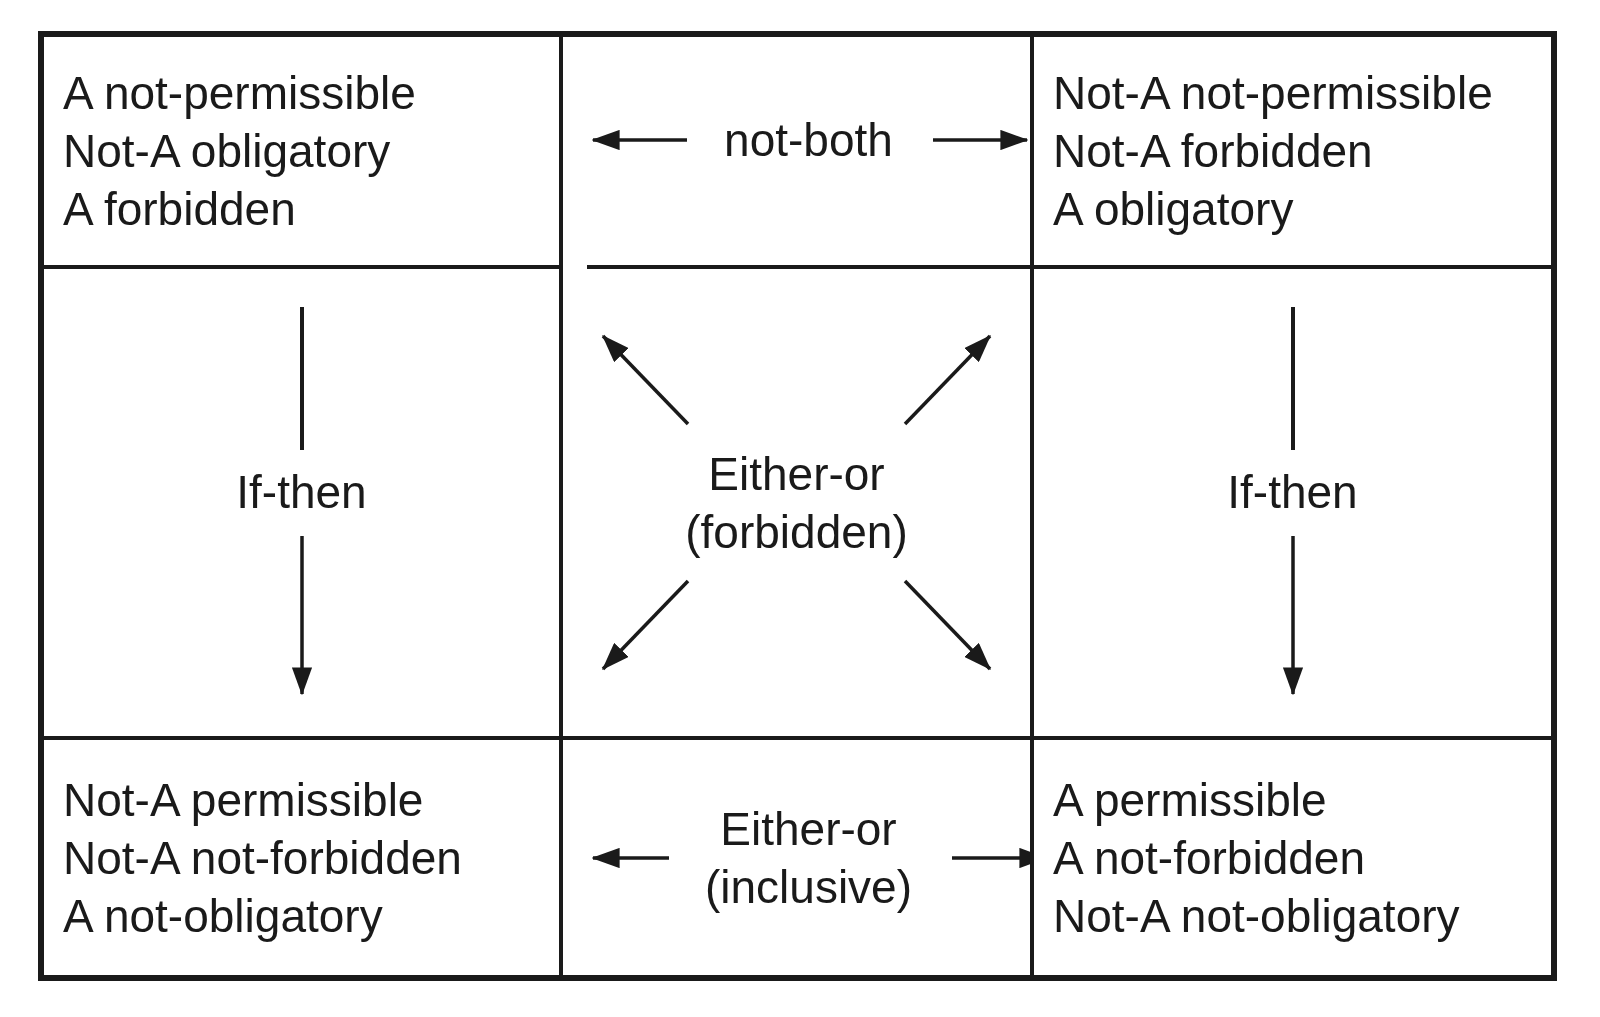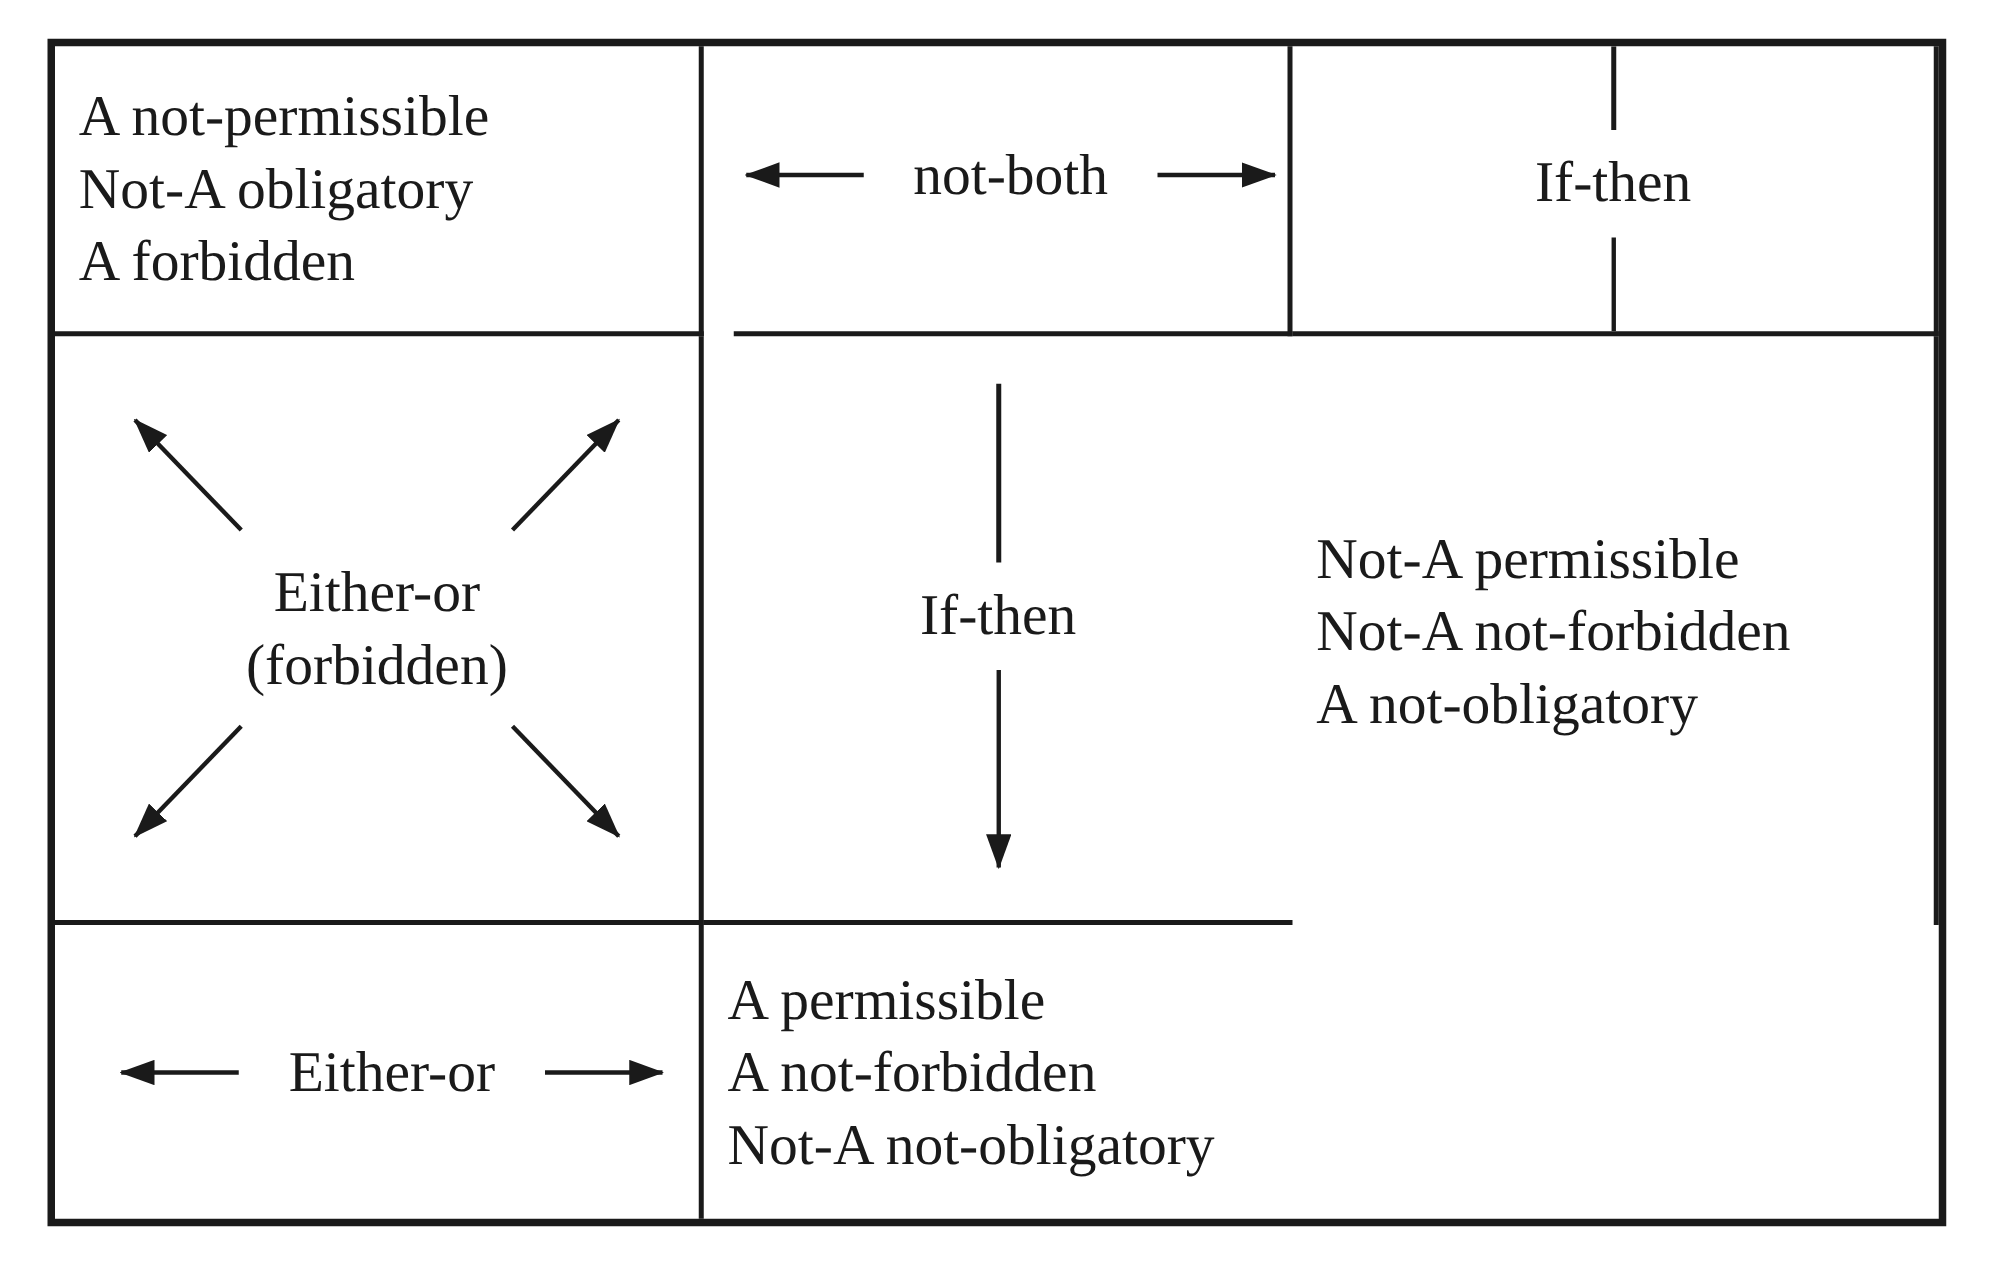--- a/index.html
+++ b/index.html
@@ -5,21 +5,21 @@
   html, body {
     margin: 0;
     padding: 0;
     background: #ffffff;
   }
   .stage {
     position: relative;
     width: 1600px;
     height: 1017px;
     background: #ffffff;
-    font-family: Liberation Serif, serif;
+    font-family: Liberation Sans, sans-serif;
     color: #1a1a1a;
   }
   .frame {
     position: absolute;
     left: 38px;
     top: 31px;
     width: 1519px;
     height: 950px;
     box-sizing: border-box;
     border: 6px solid #1a1a1a;
@@ -122,20 +122,25 @@
     <div class="cell h-rel lift bR bB">
       <svg width="104" height="24">
         <line x1="100" y1="12" x2="6" y2="12" stroke="#1a1a1a" stroke-width="3.5" marker-end="url(#ah)"></line>
       </svg>
       <span class="rel-label">not-both</span>
       <svg width="104" height="24">
         <line x1="4" y1="12" x2="98" y2="12" stroke="#1a1a1a" stroke-width="3.5" marker-end="url(#ah)"></line>
       </svg>
     </div>
 
+    <div class="cell corner bB">
+      <div class="line">Not-A not-permissible</div>
+      <div class="line">Not-A forbidden</div>
+      <div class="line">A obligatory</div>
+    </div>
 
     <div class="cell v-rel bR bB">
       <div class="stem"></div>
       <span class="rel-label">If-then</span>
       <svg width="24" height="164">
         <line x1="12" y1="2" x2="12" y2="160" stroke="#1a1a1a" stroke-width="3.5" marker-end="url(#ah)"></line>
       </svg>
     </div>
 
     <div class="cell x-rel bR bB">
@@ -164,20 +169,21 @@
       <div class="line">Not-A not-forbidden</div>
       <div class="line">A not-obligatory</div>
     </div>
 
     <div class="cell h-rel bR">
       <svg width="104" height="24">
         <line x1="100" y1="12" x2="6" y2="12" stroke="#1a1a1a" stroke-width="3.5" marker-end="url(#ah)"></line>
       </svg>
       <span class="rel-label">
         <span style="display:block">Either-or</span>
+        <span style="display:block">(inclusive)</span>
       </span>
       <svg width="104" height="24">
         <line x1="4" y1="12" x2="98" y2="12" stroke="#1a1a1a" stroke-width="3.5" marker-end="url(#ah)"></line>
       </svg>
     </div>
 
     <div class="cell corner">
       <div class="line">A permissible</div>
       <div class="line">A not-forbidden</div>
       <div class="line">Not-A not-obligatory</div>

